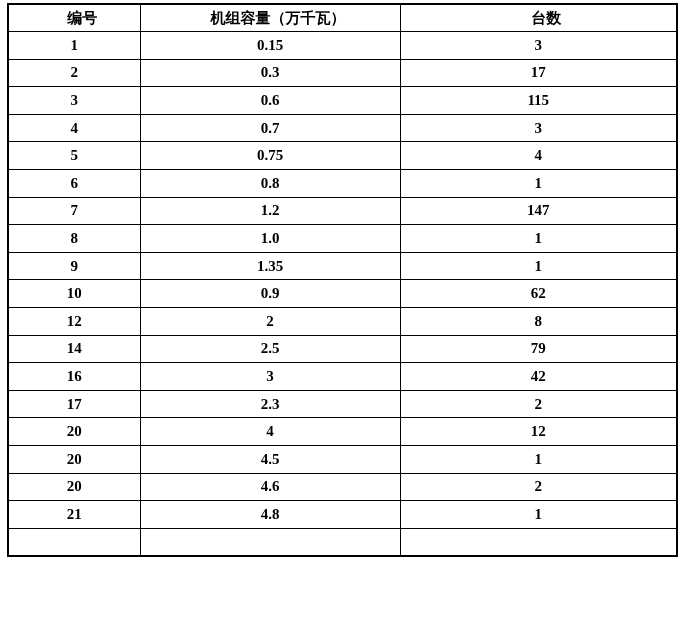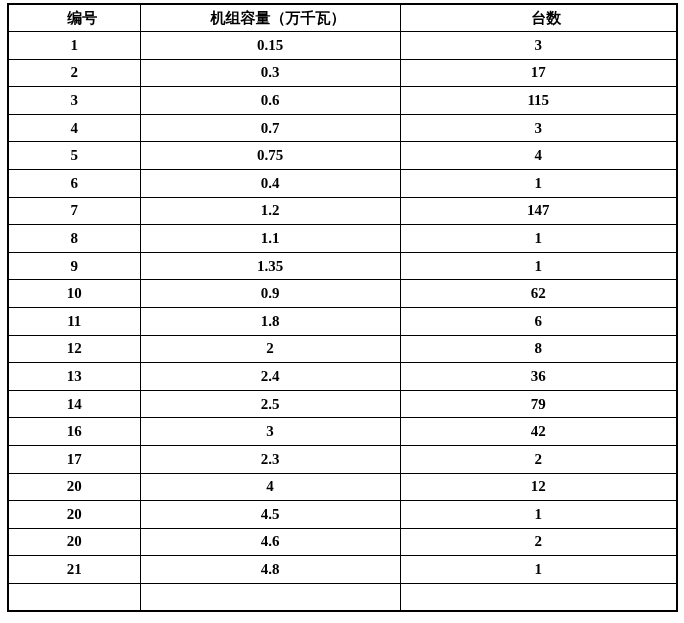--- a/index.html
+++ b/index.html
@@ -83,57 +83,47 @@
           <td>0.7</td>
           <td>3</td>
         </tr>
         <tr>
           <td>5</td>
           <td>0.75</td>
           <td>4</td>
         </tr>
         <tr>
           <td>6</td>
-          <td>0.4</td>
+          <td>0.8</td>
           <td>1</td>
         </tr>
         <tr>
           <td>7</td>
           <td>1.2</td>
           <td>147</td>
         </tr>
         <tr>
           <td>8</td>
-          <td>1.1</td>
+          <td>1.0</td>
           <td>1</td>
         </tr>
         <tr>
           <td>9</td>
           <td>1.35</td>
           <td>1</td>
         </tr>
         <tr>
           <td>10</td>
           <td>0.9</td>
           <td>62</td>
         </tr>
         <tr>
-          <td>11</td>
-          <td>1.8</td>
-          <td>6</td>
-        </tr>
-        <tr>
           <td>12</td>
           <td>2</td>
           <td>8</td>
-        </tr>
-        <tr>
-          <td>13</td>
-          <td>2.4</td>
-          <td>36</td>
         </tr>
         <tr>
           <td>14</td>
           <td>2.5</td>
           <td>79</td>
         </tr>
         <tr>
           <td>16</td>
           <td>3</td>
           <td>42</td>

